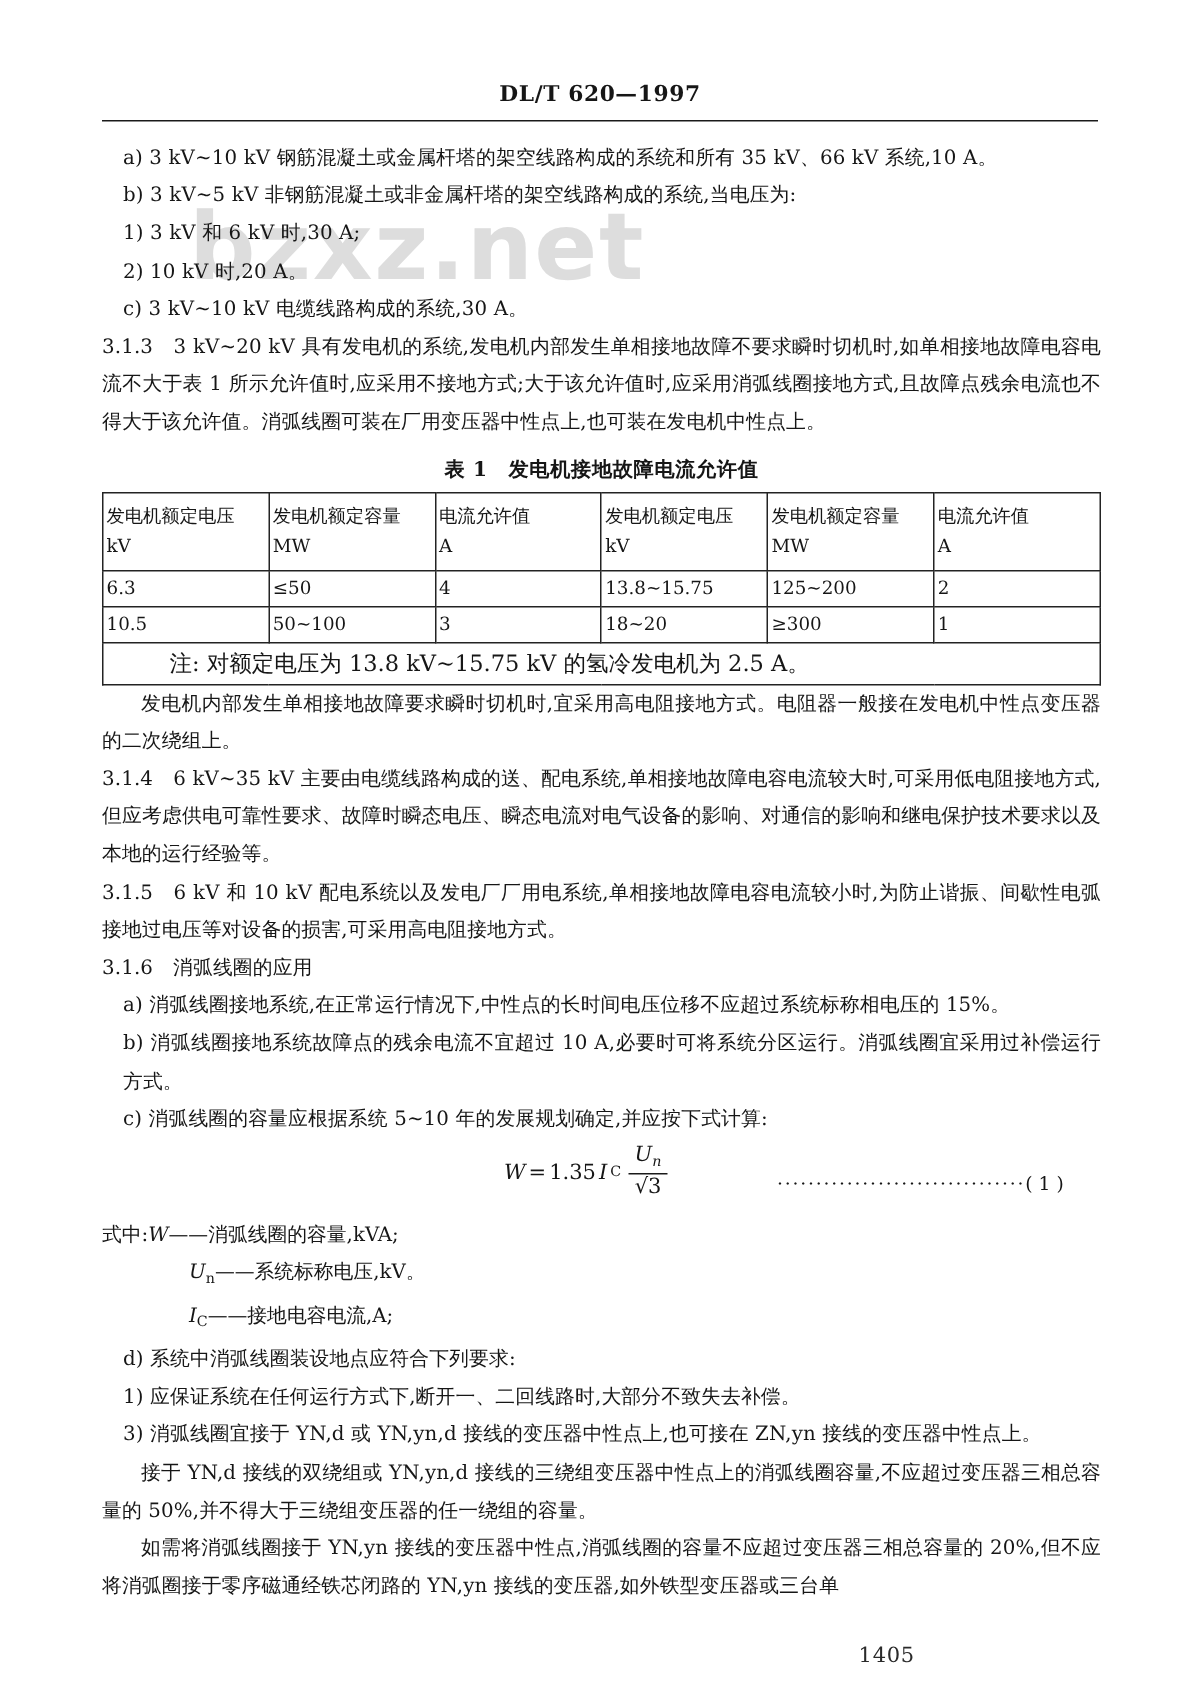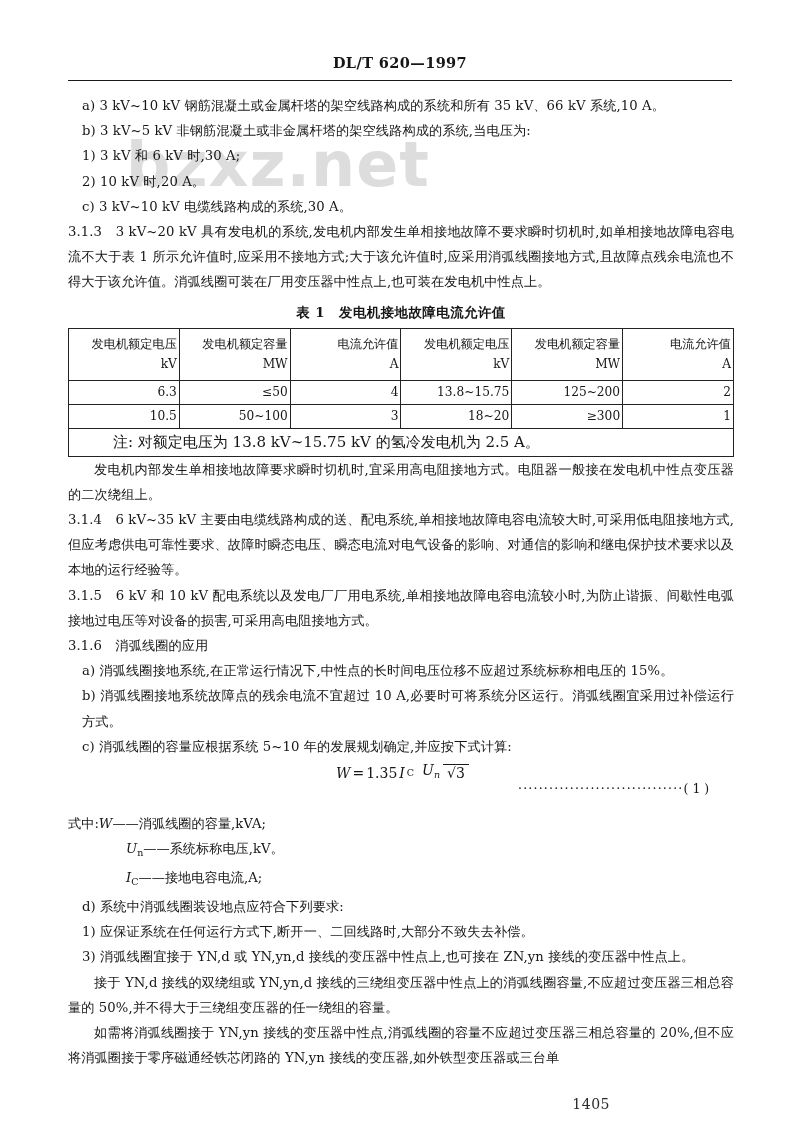--- a/index.html
+++ b/index.html
@@ -93,21 +93,21 @@
     letter-spacing: .5px;
   }
   table.t1 {
     border-collapse: collapse;
     width: 666px;
     table-layout: fixed;
     font-size: 12.2px;
   }
   table.t1 td {
     border: 1px solid #232323;
-    text-align: right;
+    text-align: left;
     padding: 3px 2px;
     line-height: 19px;
     vertical-align: middle;
   }
   table.t1 td.hd {
     padding: 5px 2px 6px 2px;
     line-height: 20px;
   }
   table.t1 td.val { padding: 2px 2px; }
   table.t1 td.note {
@@ -131,21 +131,21 @@
     font-size: 14px;
     display: flex;
     align-items: center;
     gap: 2px;
     font-family: "DejaVu Serif", "Liberation Serif", serif;
   }
   .formula .v { font-style: italic; }
   .sub { font-size: 9.5px; vertical-align: -3px; }
   .frac {
     display: inline-flex;
-    flex-direction: row;
+    flex-direction: column;
     align-items: center;
     vertical-align: middle;
     margin-left: 3px;
   }
   .frac .top {
     padding: 0 3px 0 3px;
     font-style: italic;
     line-height: 15px;
   }
   .frac .bot {

